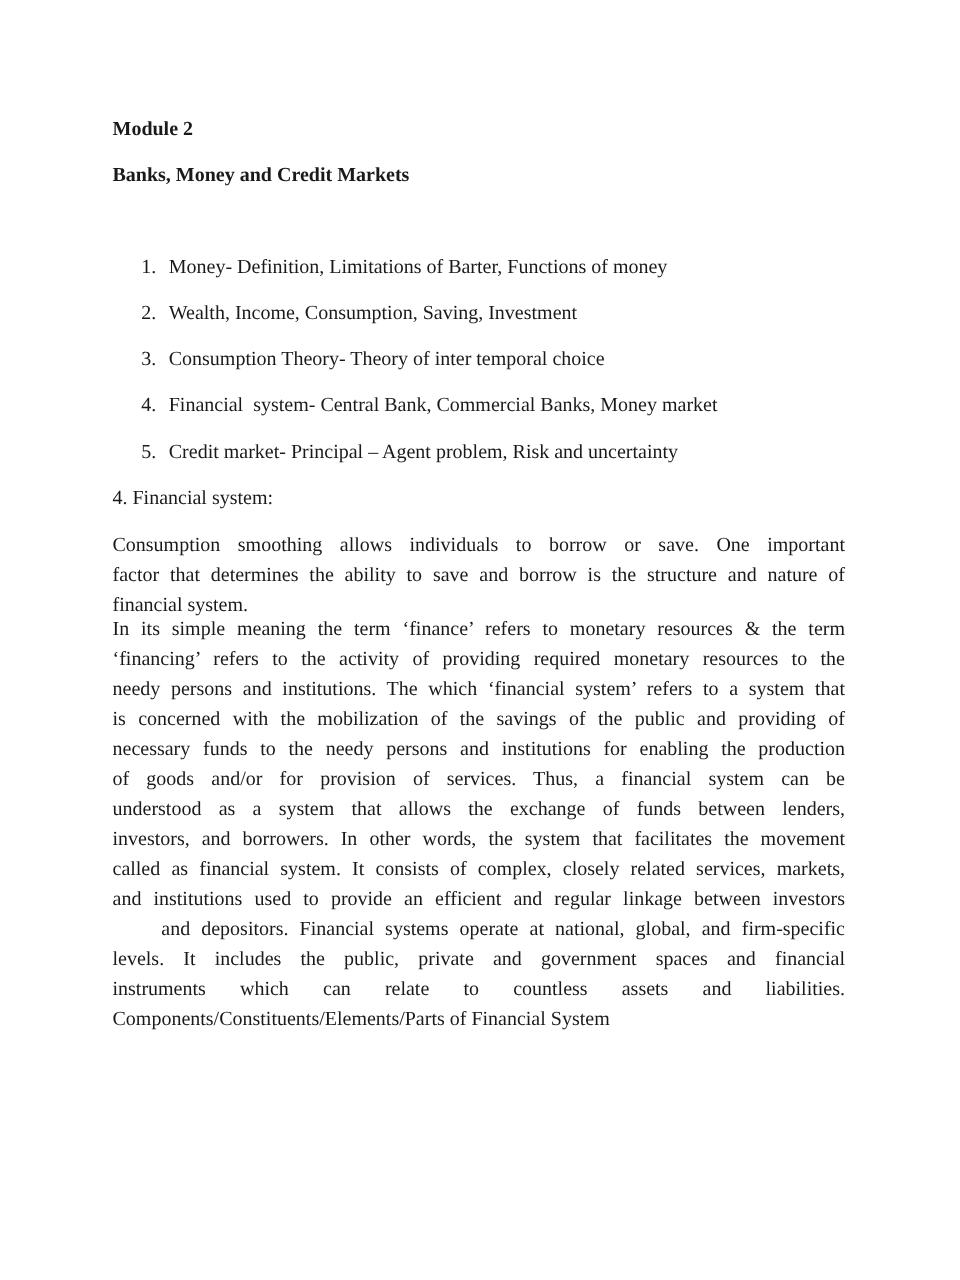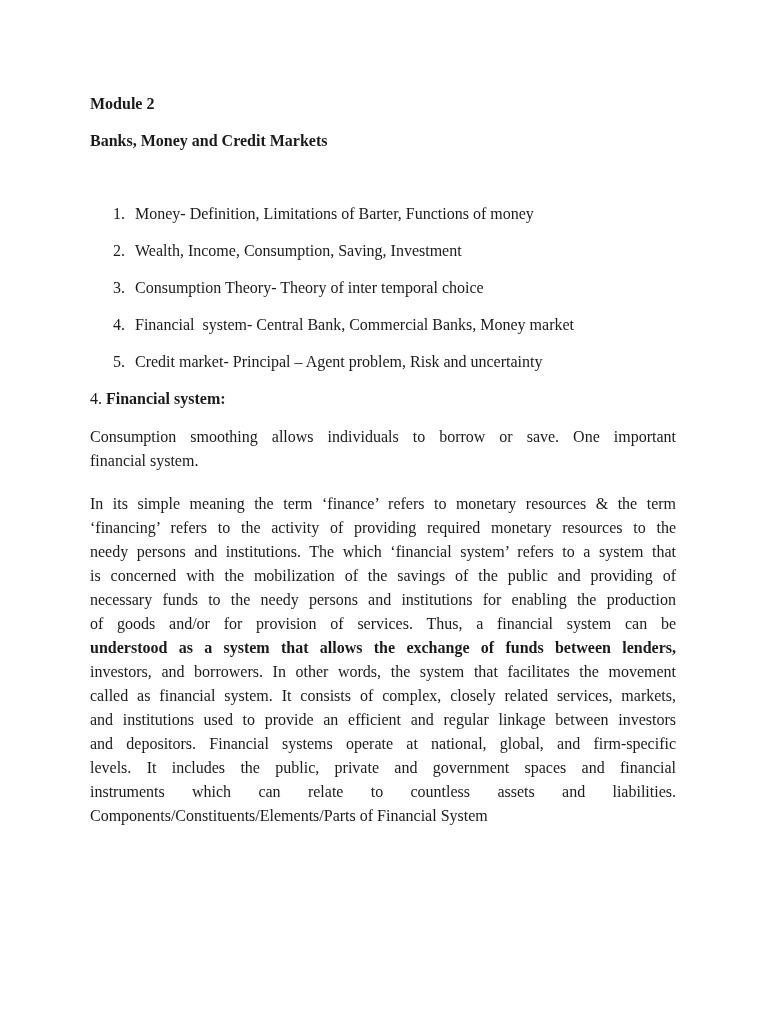--- a/index.html
+++ b/index.html
@@ -69,21 +69,21 @@
 
     .section-heading {
       position: absolute;
       left: 0;
       top: 389px;
       font-size: 16px;
       line-height: 20px;
       white-space: nowrap;
     }
     .section-heading .num { font-weight: normal; }
-    .section-heading .title { font-weight: bold; }
+    .section-heading .title { font-weight: normal; }
 
     .para {
       position: absolute;
       left: 0;
       width: 586px;
       margin: 0;
       font-size: 16px;
       line-height: 24px;
       text-align: justify;
     }
@@ -132,34 +132,35 @@
         <span class="topic-text">Credit market- Principal – Agent problem, Risk and uncertainty</span>
       </li>
     </ol>
 
     <div class="section-heading">
       <span class="num" style="white-space: pre;">4. </span><span class="title">Financial system:</span>
     </div>
 
     <div class="para para-1">
       <span class="line" style="white-space: normal;">Consumption smoothing allows individuals to borrow or save. One important</span>
+      <span class="line" style="white-space: normal;">factor that determines the ability to save and borrow is the structure and nature of</span>
       <span class="line last">financial system.</span>
     </div>
 
     <div class="para para-2">
       <span class="line" style="white-space: normal;">In its simple meaning the term ‘finance’ refers to monetary resources &amp; the term</span>
       <span class="line" style="white-space: normal;">‘financing’ refers to the activity of providing required monetary resources to the</span>
       <span class="line" style="white-space: normal;">needy persons and institutions. The which ‘financial system’ refers to a system that</span>
       <span class="line" style="white-space: normal;">is concerned with the mobilization of the savings of the public and providing of</span>
       <span class="line" style="white-space: normal;">necessary funds to the needy persons and institutions for enabling the production</span>
       <span class="line" style="white-space: normal;">of goods and/or for provision of services. Thus, a financial system can be</span>
-      <span class="line" style="white-space: normal; font-weight: bold;">understood as a system that allows the exchange of funds between lenders,</span>
+      <span class="line" style="white-space: normal;">understood as a system that allows the exchange of funds between lenders,</span>
       <span class="line" style="white-space: normal;">investors, and borrowers. In other words, the system that facilitates the movement</span>
       <span class="line" style="white-space: normal;">called as financial system. It consists of complex, closely related services, markets,</span>
       <span class="line" style="white-space: normal;">and institutions used to provide an efficient and regular linkage between investors</span>
-      <span class="line" style="white-space: normal;">and depositors. Financial systems operate at national, global, and firm-specific</span>
+      <span class="line" style="white-space: normal; margin-left: 39px;">and depositors. Financial systems operate at national, global, and firm-specific</span>
       <span class="line" style="white-space: normal;">levels. It includes the public, private and government spaces and financial</span>
       <span class="line" style="white-space: normal;">instruments which can relate to countless assets and liabilities.</span>
       <span class="line last">Components/Constituents/Elements/Parts of Financial System</span>
     </div>
 
   </div>
 </div>
 
 </body></html>

